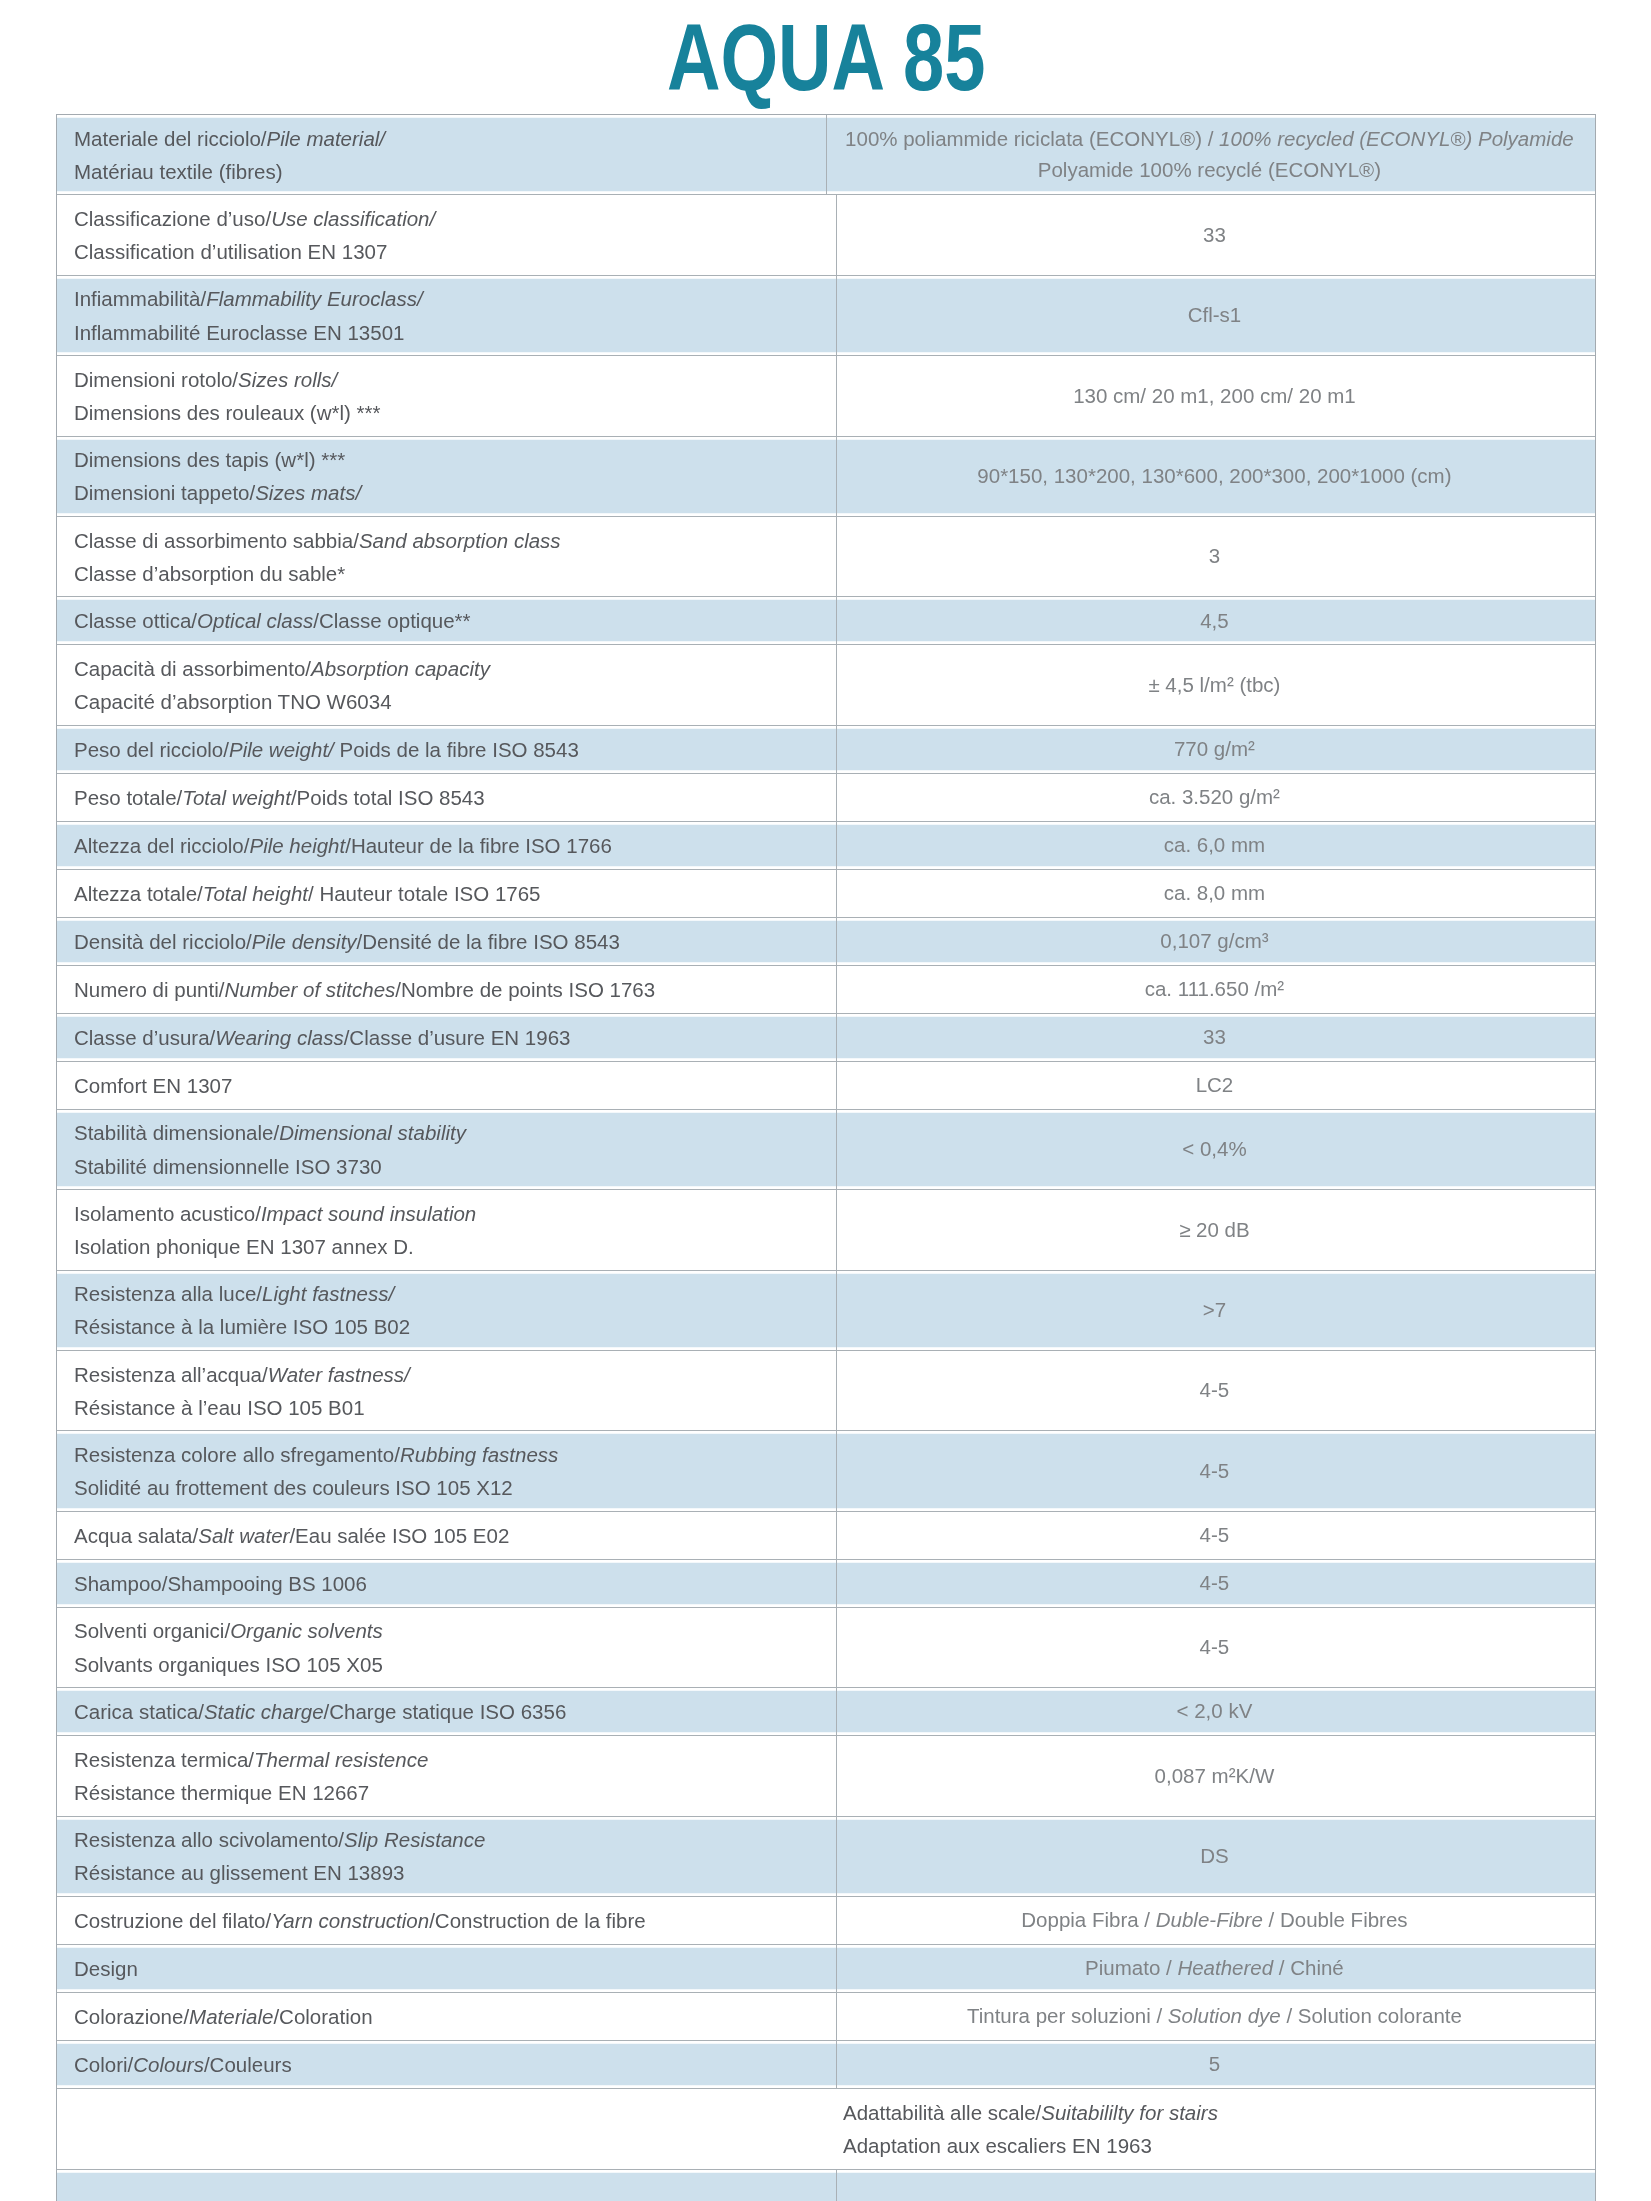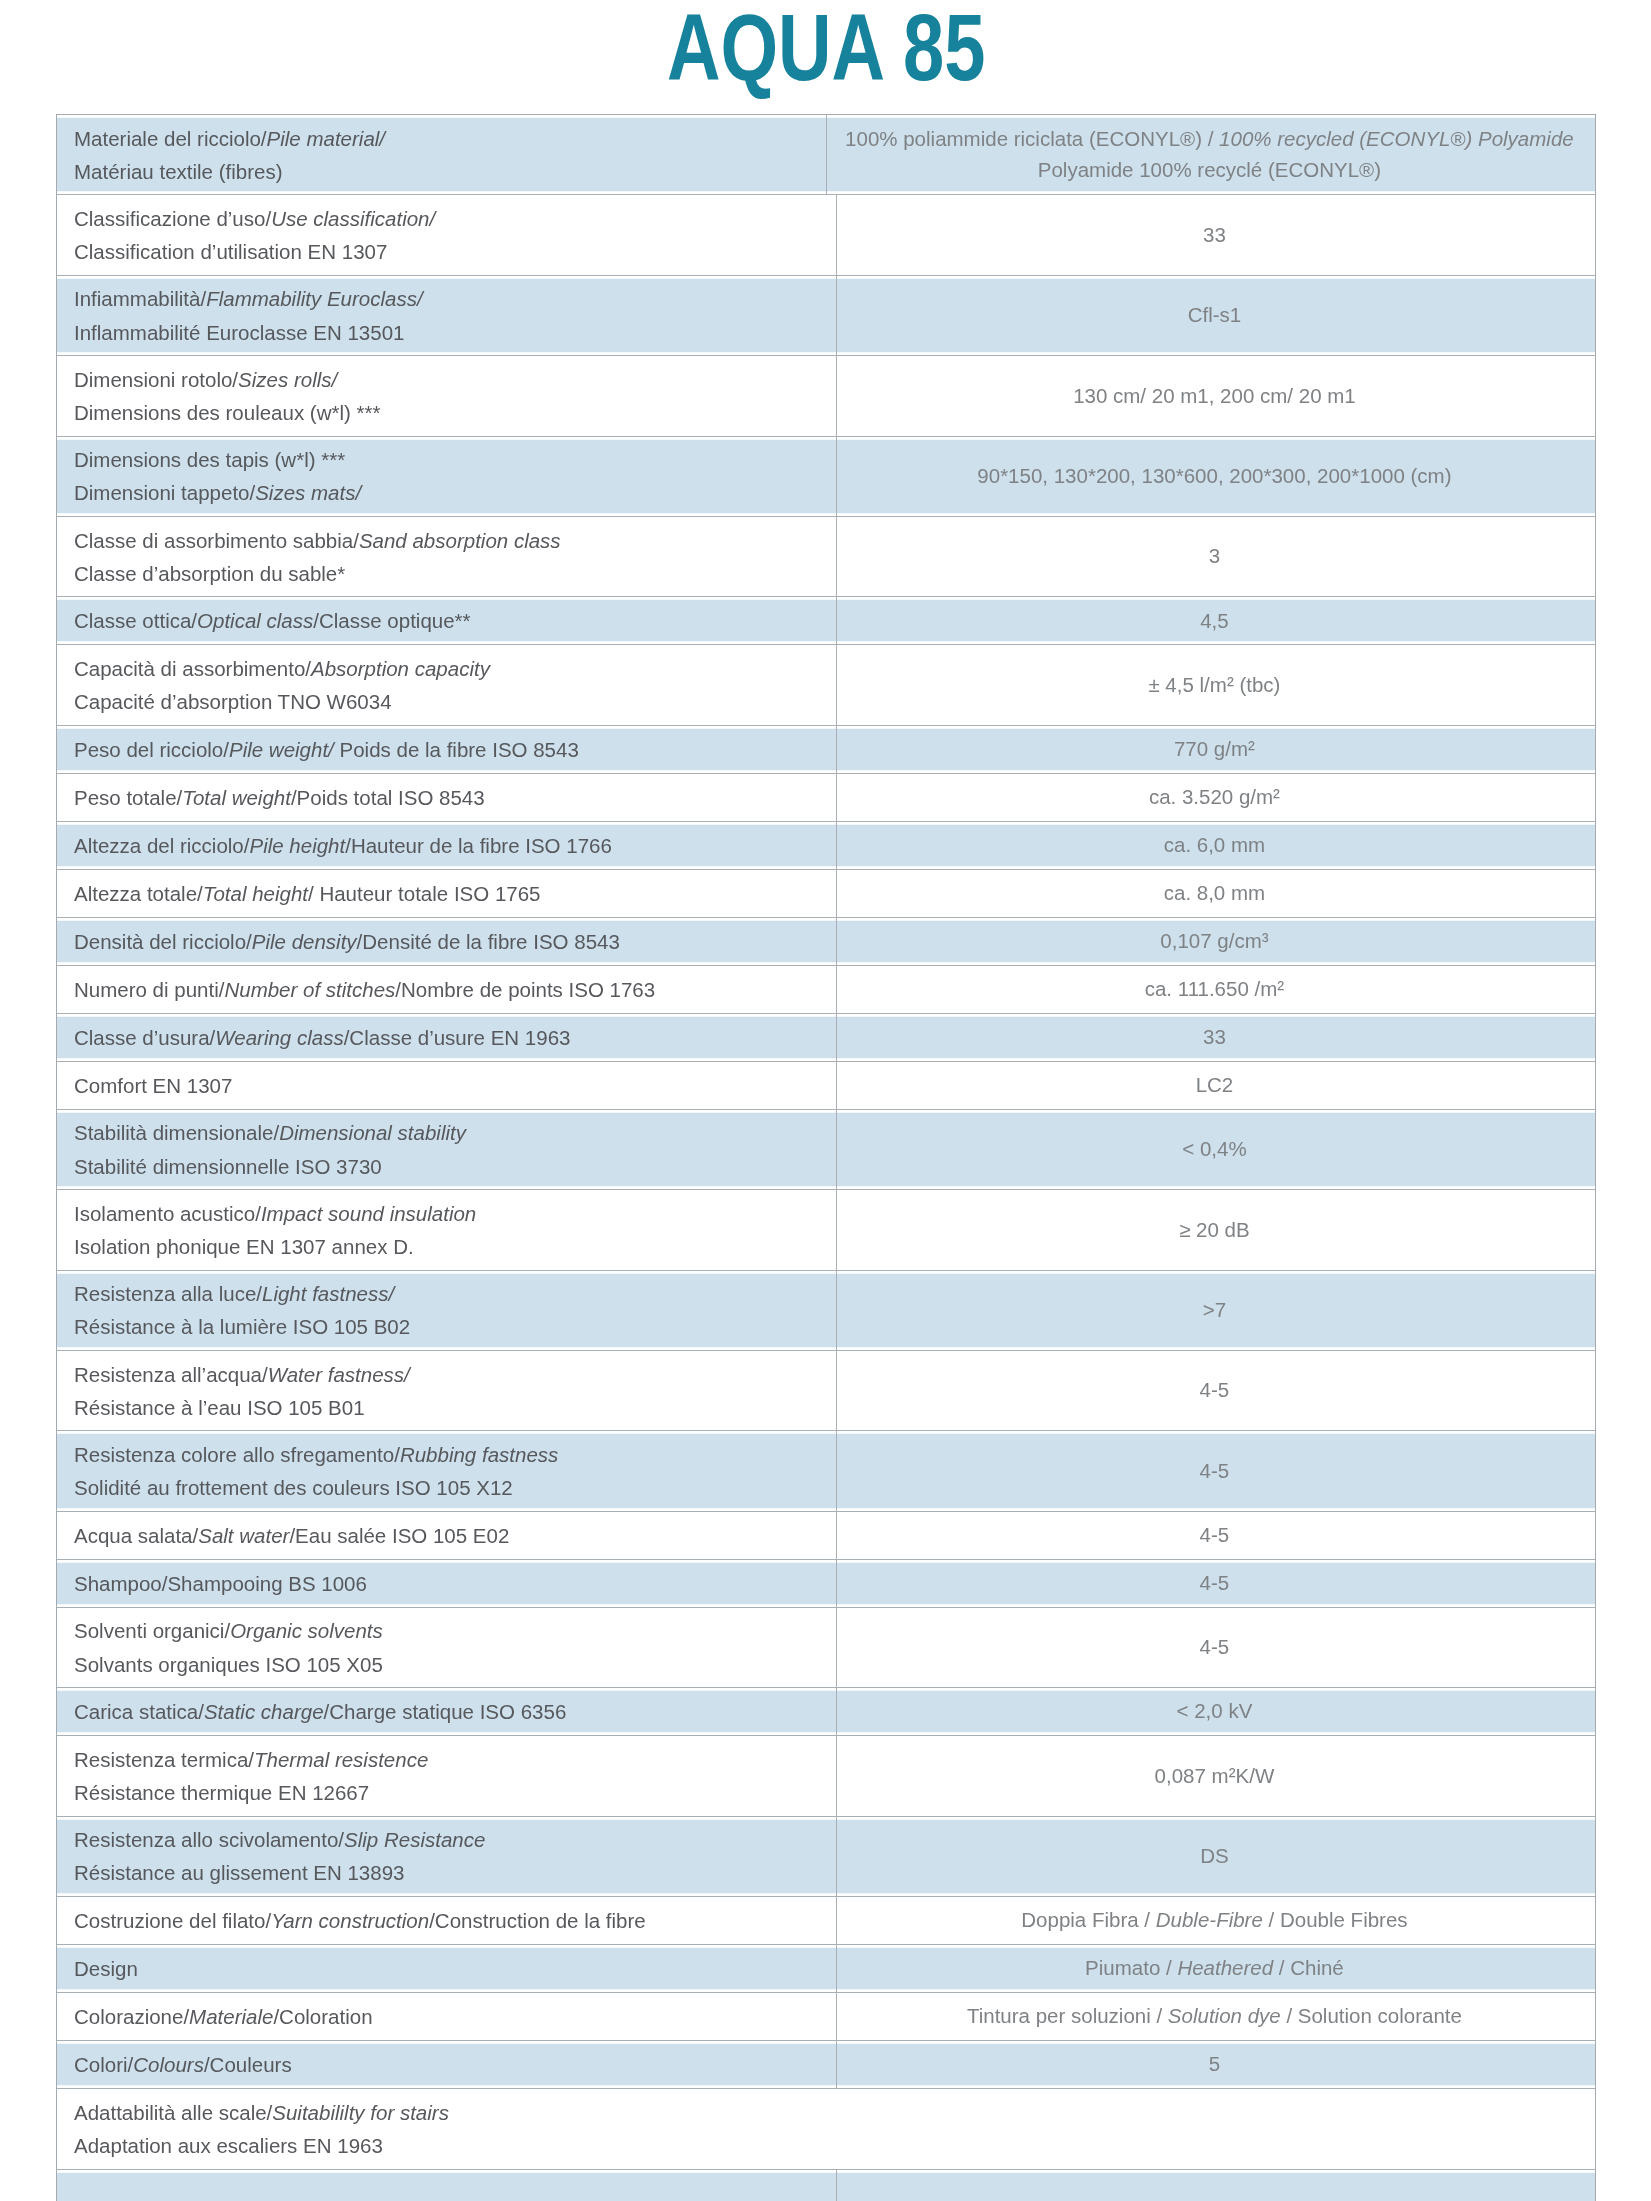--- a/index.html
+++ b/index.html
@@ -5,21 +5,21 @@
   html,body{margin:0;padding:0;background:#ffffff;}
   body{
     width:1652px;
     font-family:"Liberation Sans", sans-serif;
     -webkit-font-smoothing:antialiased;
   }
   .page{width:1652px;}
   .title-wrap{
     display:flex;
     justify-content:center;
-    align-items:flex-start;
+    align-items:center;
     height:114px;
   }
   .title{
     margin:0;
     color:#17829b;
     font-size:95px;
     font-weight:bold;
     line-height:1.0;
     transform:scaleX(.78);
     transform-origin:center bottom;
@@ -31,21 +31,21 @@
     border:1.9px solid #a3aab0;
     border-bottom-width:3.7px;
   }
   .row{
     display:flex;
     align-items:stretch;
     min-height:47px;
     background:#ffffff;
   }
   .row + .row{border-top:1.9px solid #a9b0b5;gap:20px;}
-  .row.tall{min-height:70px;}
+  .row.tall{min-height:70px;justify-content:flex-end;}
   .row.shaded{
     background:#cde0ec;
     box-shadow:inset 0 2.8px 0 #ffffff, inset 0 -2.8px 0 #ffffff;
   }
   .cell{
     display:flex;
     flex-direction:column;
     justify-content:center;
     box-sizing:border-box;
     padding:6.5px 11.2px;

